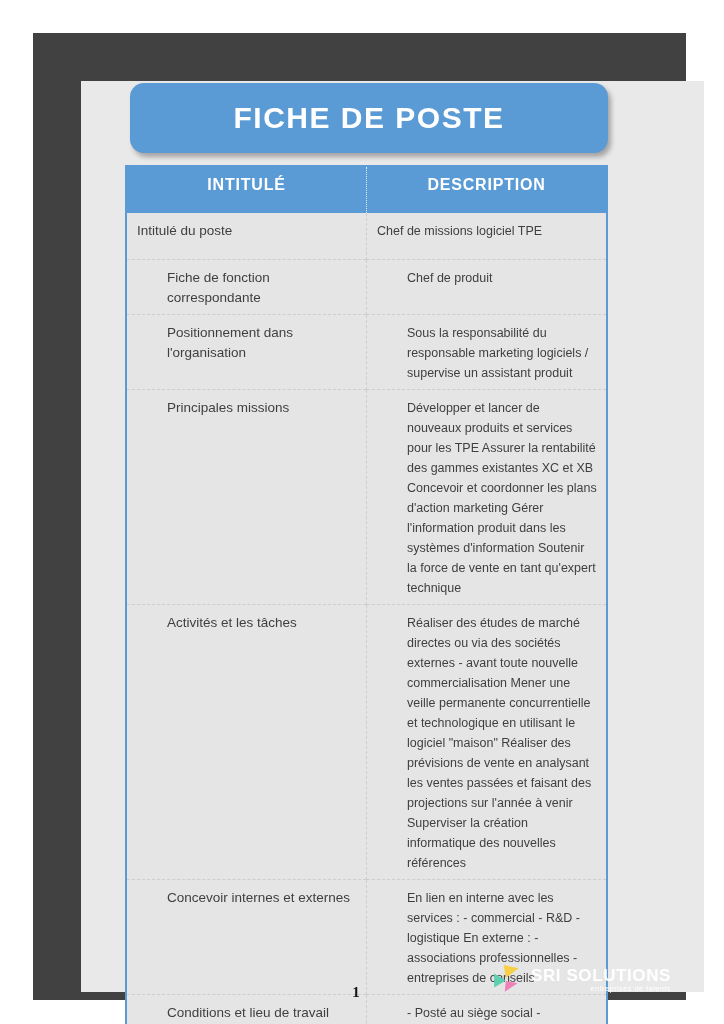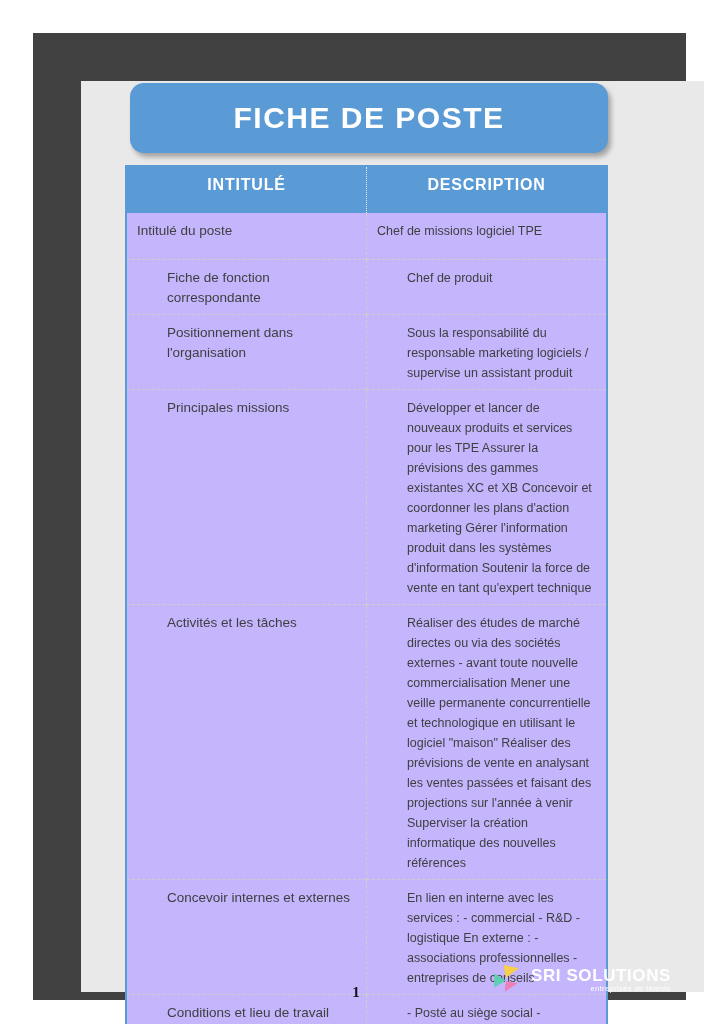--- a/index.html
+++ b/index.html
@@ -41,21 +41,21 @@
   }
   table.job-table col { width:50%; }
   table.job-table thead th {
     background:#5b9bd5; color:#ffffff; font-size:16px; font-weight:bold;
     letter-spacing:0.8px; text-align:center; height:47px; vertical-align:middle;
     padding-bottom:10px;
   }
   table.job-table thead th:first-child { border-right:1px dotted rgba(255,255,255,0.85); }
   table.job-table tbody td {
     vertical-align:top; padding:8px 9px 6px 10px;
-    color:#3f3f3f; background:#c4b5fd;
+    color:#3f3f3f; background:#e5e5e5;
   }
   table.job-table tbody td.c-label { font-size:13.5px; line-height:20px; }
   table.job-table tbody td.c-desc  { font-size:12.5px; line-height:20px; }
   table.job-table tbody td:first-child { border-right:1px dashed #cdcdcd; }
   table.job-table tbody tr + tr td { border-top:1px dashed #cdcdcd;padding-left:40px; }
   
   table.job-table tbody tr:nth-child(1) { height:46px; }
   table.job-table tbody tr:nth-child(2) { height:32px; }
   table.job-table tbody tr:nth-child(3) { height:75px; }
   table.job-table tbody tr:nth-child(4) { height:160px;margin-left:25px; }
@@ -132,21 +132,21 @@
       <td class="c-desc">Chef de produit</td>
     </tr>
 
     <tr>
       <td class="c-label">Positionnement dans l'organisation</td>
       <td class="c-desc">Sous la responsabilité du responsable marketing logiciels / supervise un assistant produit</td>
     </tr>
 
     <tr>
       <td class="c-label">Principales missions</td>
-      <td class="c-desc">Développer et lancer de nouveaux produits et services pour les TPE Assurer la prévisions des gammes existantes XC et XB Concevoir et coordonner les plans d'action marketing Gérer l'information produit dans les systèmes d'information Soutenir la force de vente en tant qu'expert technique</td>
+      <td class="c-desc">Développer et lancer de nouveaux produits et services pour les TPE Assurer la rentabilité des gammes existantes XC et XB Concevoir et coordonner les plans d'action marketing Gérer l'information produit dans les systèmes d'information Soutenir la force de vente en tant qu'expert technique</td>
     </tr>
 
     <tr>
       <td class="c-label">Activités et les tâches</td>
       <td class="c-desc">Réaliser des études de marché directes ou via des sociétés externes - avant toute nouvelle commercialisation Mener une veille permanente concurrentielle et technologique en utilisant le logiciel "maison" Réaliser des prévisions de vente en analysant les ventes passées et faisant des projections sur l'année à venir Superviser la création informatique des nouvelles références</td>
     </tr>
 
 
     <tr>
       <td class="c-label">Concevoir internes et externes</td>

